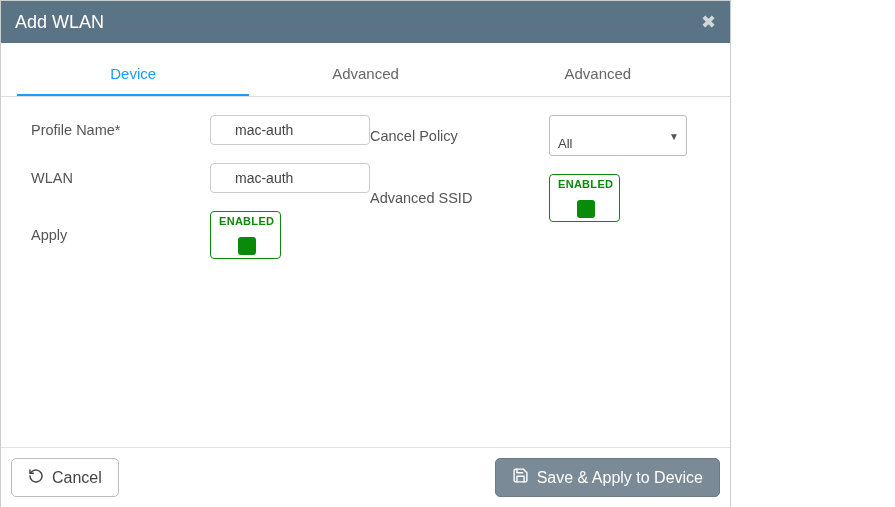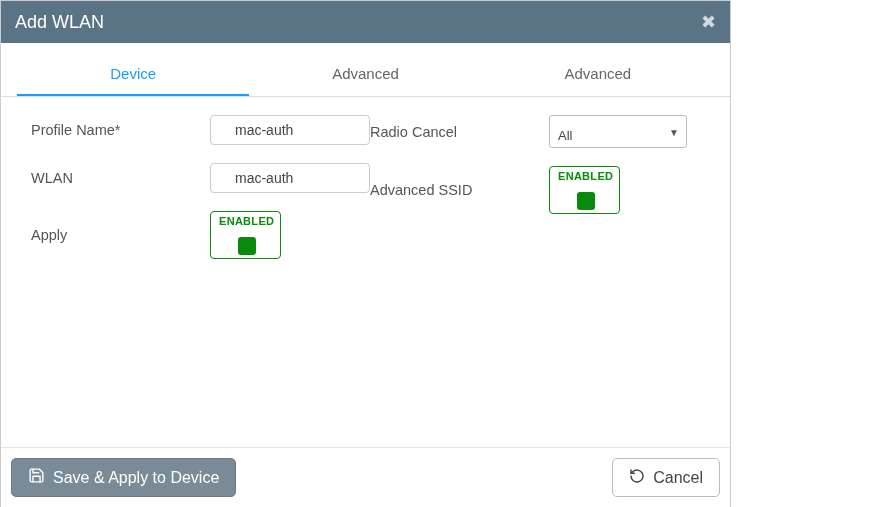--- a/index.html
+++ b/index.html
@@ -75,21 +75,21 @@
       width: 160px;
       padding: 6px 24px;
       border: 1px solid #ccc;
       border-radius: 4px;
       font-size: 14px;
       color: #444;
       outline: none;
     }
     .select-input {
       width: 138px;
-      padding: 12px 22px 4px 8px;
+      padding: 20px 22px 4px 8px;
       border: 1px solid #bbb;
       border-radius: 3px;
       font-size: 13px;
       color: #444;
       background: #fff;
       appearance: none;
       position: relative;
     }
     .select-wrap {
       position: relative;
@@ -183,52 +183,52 @@
         <span class="form-label">Apply</span>
         <div class="toggle">
           <span class="toggle-label">ENABLED</span>
           <span class="toggle-knob"></span>
         </div>
       </div>
     </div>
 
     <div class="column">
       <div class="form-row">
-        <span class="form-label">Radio Cancel</span>
+        <span class="form-label">Cancel Policy</span>
         <span class="select-wrap">
           <select class="select-input">
             <option>All</option>
           </select>
           <span class="select-caret">▼</span>
         </span>
       </div>
       <div class="form-row">
         <span class="form-label">Advanced SSID</span>
         <div class="toggle">
           <span class="toggle-label">ENABLED</span>
           <span class="toggle-knob"></span>
         </div>
       </div>
     </div>
   </div>
 
   <div class="footer">
+    <button class="btn btn-cancel">
+      <span class="icon-svg">
+        <svg width="16" height="16" viewBox="0 0 24 24" fill="none" stroke="#444" stroke-width="2.2" stroke-linecap="round" stroke-linejoin="round">
+          <path d="M3 12a9 9 0 1 0 3-6.7L3 8"></path>
+          <polyline points="3 3 3 8 8 8"></polyline>
+        </svg>
+      </span>
+      <span>Cancel</span>
+    </button>
     <button class="btn btn-save">
       <span class="icon-svg">
         <svg width="17" height="17" viewBox="0 0 24 24" fill="none" stroke="#fff" stroke-width="2" stroke-linecap="round" stroke-linejoin="round">
           <path d="M19 21H5a2 2 0 0 1-2-2V5a2 2 0 0 1 2-2h11l5 5v11a2 2 0 0 1-2 2z"></path>
           <polyline points="17 21 17 13 7 13 7 21"></polyline>
           <polyline points="7 3 7 8 15 8"></polyline>
         </svg>
       </span>
       <span>Save &amp; Apply to Device</span>
     </button>
-    <button class="btn btn-cancel">
-      <span class="icon-svg">
-        <svg width="16" height="16" viewBox="0 0 24 24" fill="none" stroke="#444" stroke-width="2.2" stroke-linecap="round" stroke-linejoin="round">
-          <path d="M3 12a9 9 0 1 0 3-6.7L3 8"></path>
-          <polyline points="3 3 3 8 8 8"></polyline>
-        </svg>
-      </span>
-      <span>Cancel</span>
-    </button>
   </div>
 </div>
 
 </body></html>

